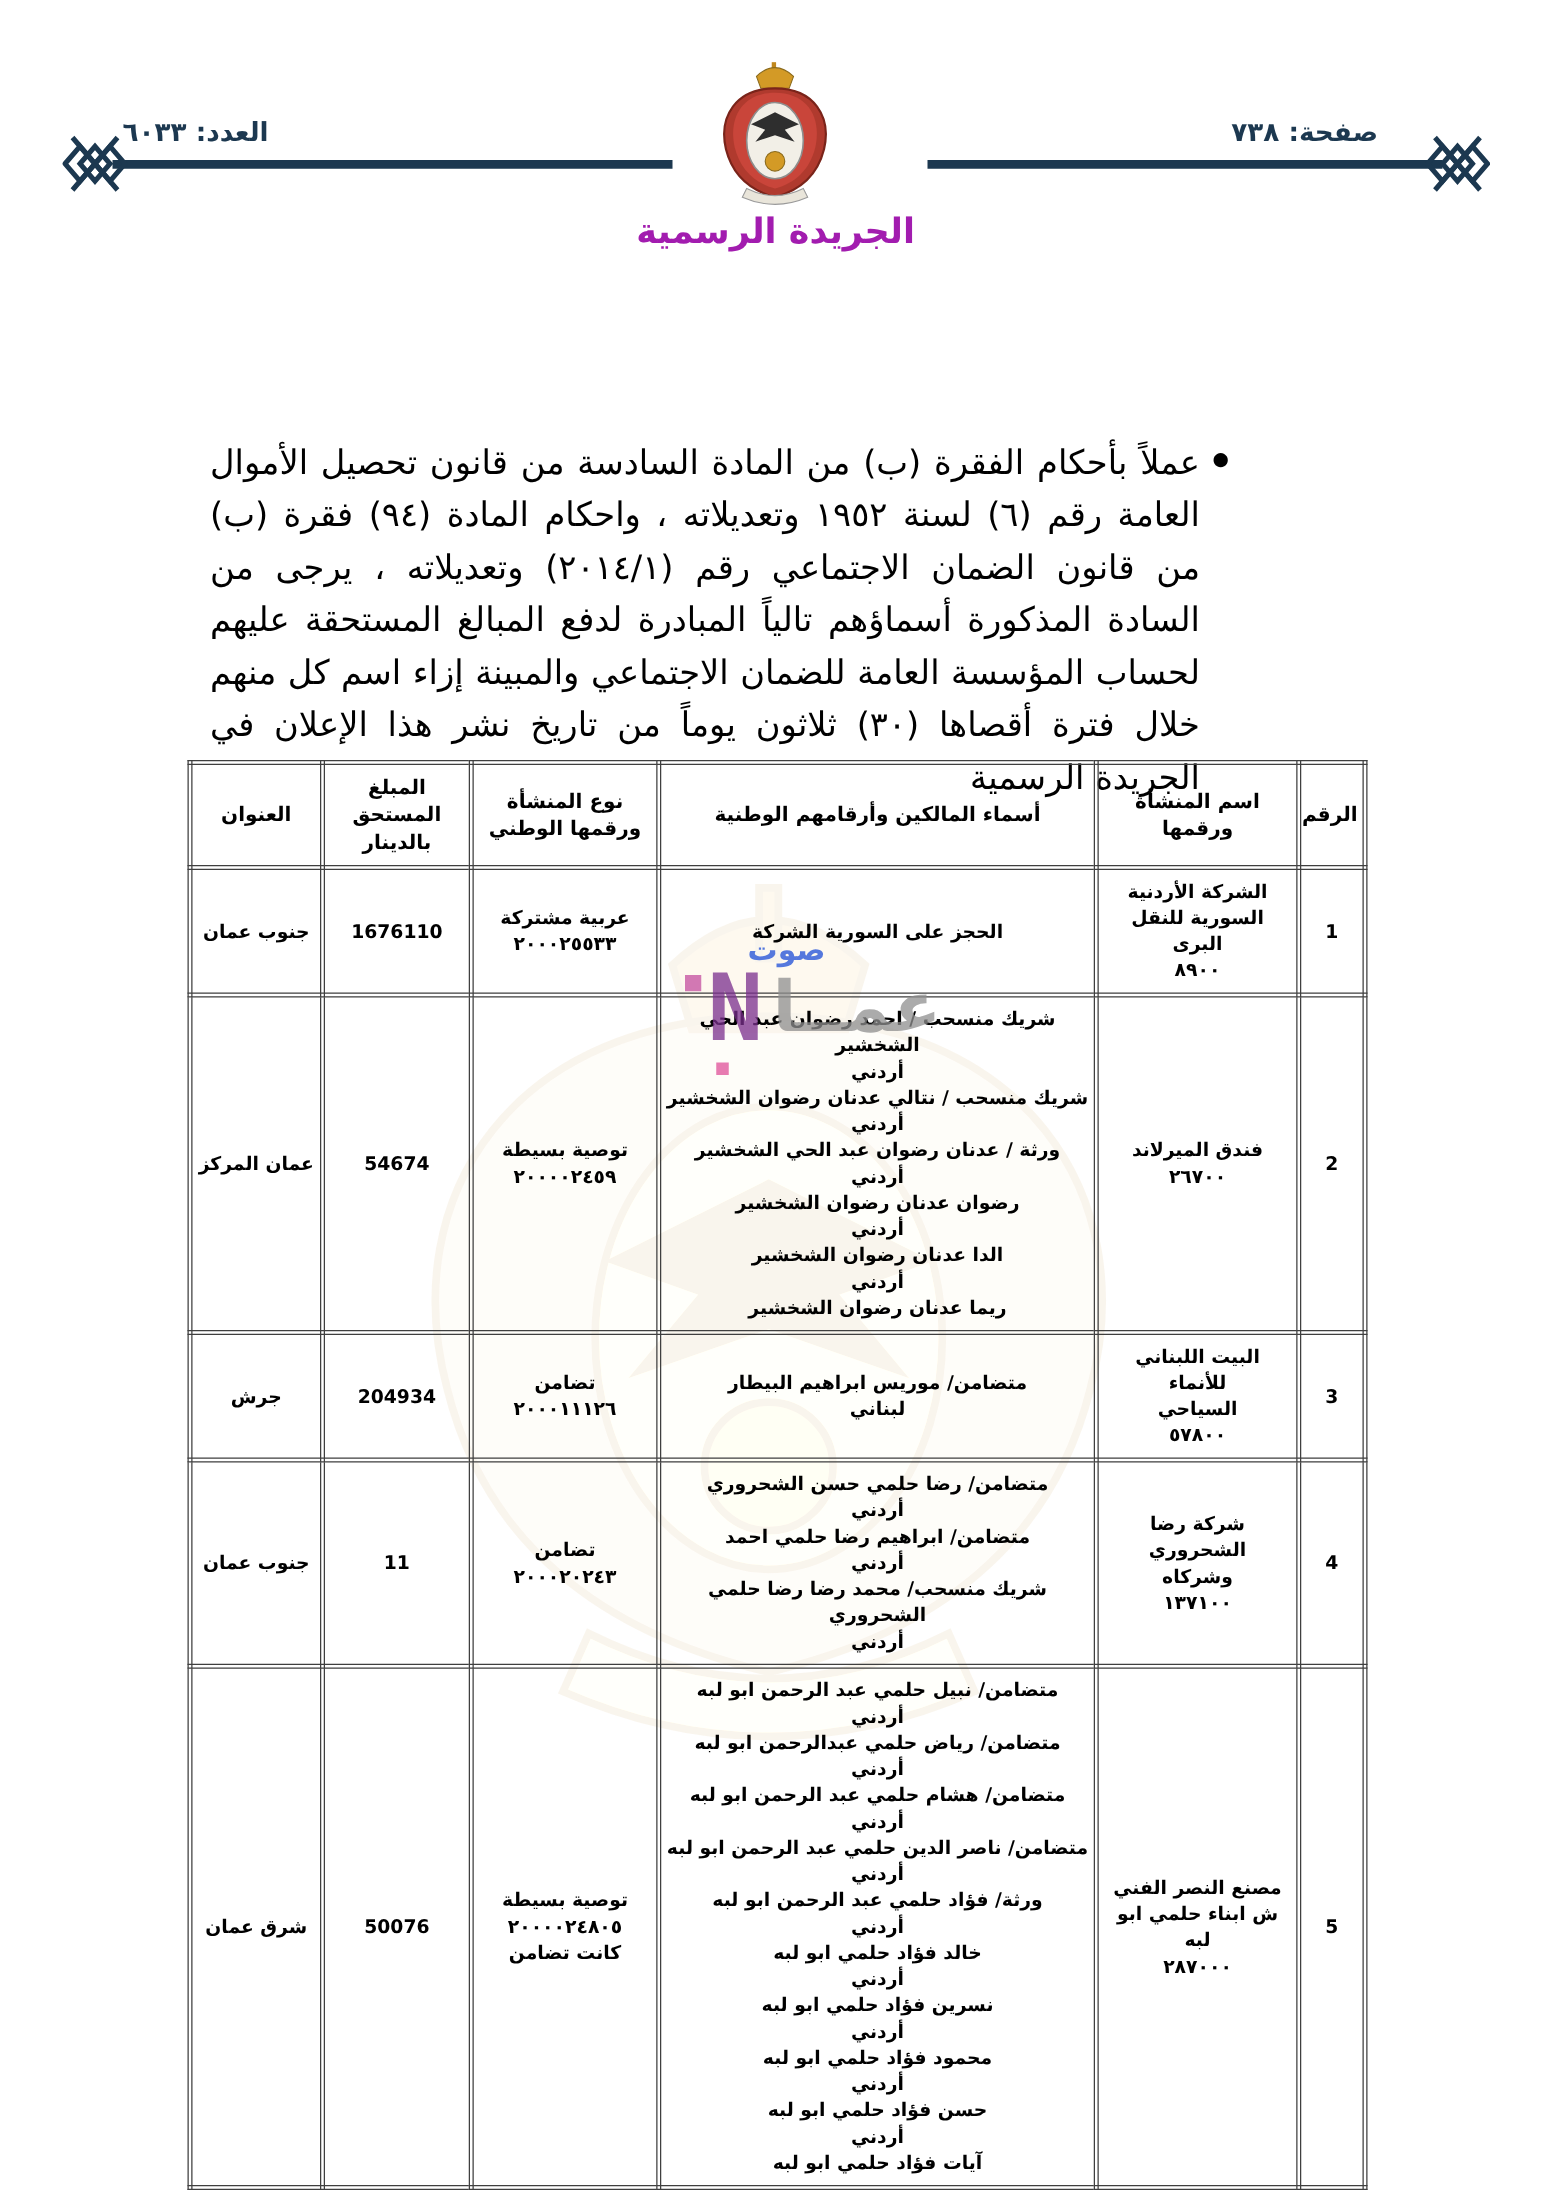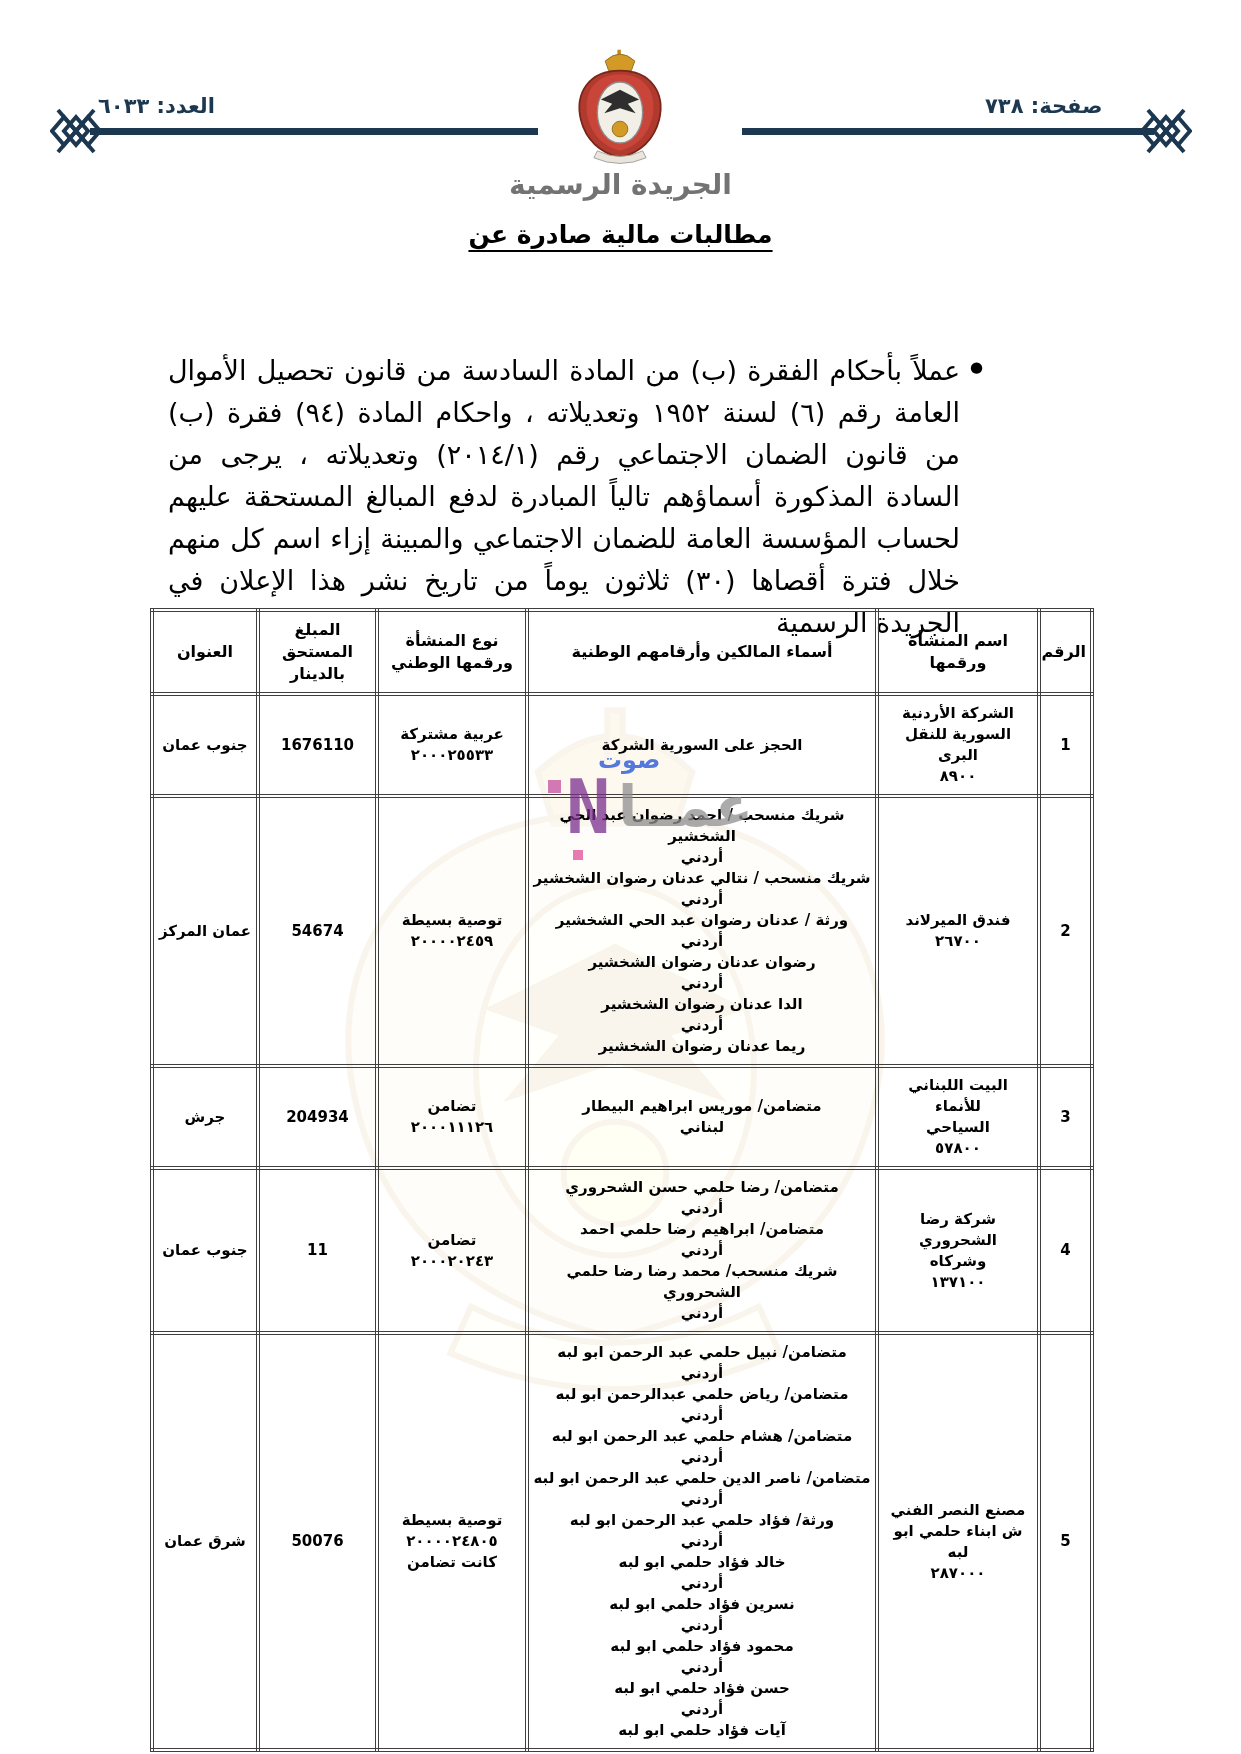--- a/index.html
+++ b/index.html
@@ -12,21 +12,21 @@
   .hdr-bar.left{left:90px;width:448px;}
   .hdr-bar.right{left:742px;width:412px;}
   .hdr-label{position:absolute;top:94px;font-size:21px;font-weight:bold;color:#1c3850;white-space:nowrap;}
   .hdr-label.issue{left:98px;}
   .hdr-label.pageno{left:985px;}
   .weave{position:absolute;top:105px;width:52px;height:52px;}
   .weave.left{left:50px;}
   .weave.right{left:1140px;transform:scaleX(-1);}
   .emblem-box{position:absolute;top:48px;left:556px;width:128px;height:122px;}
   .gazette-title{position:absolute;top:168px;left:0;width:1241px;text-align:center;
-    font-size:28px;font-weight:bold;color:#737373;}
+    font-size:28px;font-weight:bold;color:#a21caf;}
   
   .doc-title{position:absolute;left:0;width:1241px;text-align:center;font-weight:bold;font-size:25px;color:#000;}
   .doc-title span{text-decoration:underline;text-decoration-thickness:2px;text-underline-offset:7px;}
   .doc-title.t1{top:220px;}
   .doc-title.t2{top:266px;}
   
   .bullet{position:absolute;top:358px;left:970px;font-size:15px;}
   .notice{position:absolute;top:350px;left:168px;width:792px;
     font-size:27px;font-weight:normal;line-height:42px;text-align:justify;direction:rtl;}
   .notice .closing{text-align:center;margin-top:2px;}
@@ -101,23 +101,20 @@
     <path d="M70 26 C34 26 18 52 25 82 C31 106 48 120 70 126 C92 120 109 106 115 82 C122 52 106 26 70 26 Z" fill="#b03a2e" stroke="#7a241a" stroke-width="2"></path>
     <path d="M70 30 C40 30 27 53 33 80 C38 101 52 113 70 118 C88 113 102 101 107 80 C113 53 100 30 70 30 Z" fill="#c9453a"></path>
     <ellipse cx="70" cy="74" rx="26" ry="35" fill="#f2efe7" stroke="#8e8e8e" stroke-width="1.5"></ellipse>
     <path d="M70 48 l-22 11 l13 5 l-9 11 l18 -6 l18 6 l-9 -11 l13 -5 Z" fill="#2e2e2e"></path>
     <circle cx="70" cy="93" r="9" fill="#d39a26" stroke="#8a6a1c" stroke-width="1"></circle>
     <path d="M44 118 q26 13 52 0 l4 8 q-30 13 -60 0 Z" fill="#e9e5da" stroke="#9a9a9a" stroke-width="1"></path>
   </svg>
 
   <div class="gazette-title">الجريدة الرسمية</div>
 
-  <div class="doc-title t1">
-    <span>مطالبات مالية صادرة عن</span>
-  </div>
 
   <span class="bullet">●</span>
   <div class="notice">
     <div>عملاً بأحكام الفقرة (ب) من المادة السادسة من قانون تحصيل الأموال العامة رقم (٦) لسنة ١٩٥٢ وتعديلاته ، واحكام المادة (٩٤) فقرة (ب) من قانون الضمان الاجتماعي رقم (٢٠١٤/١) وتعديلاته ، يرجى من السادة المذكورة أسماؤهم تالياً المبادرة لدفع المبالغ المستحقة عليهم لحساب المؤسسة العامة للضمان الاجتماعي والمبينة إزاء اسم كل منهم خلال فترة أقصاها (٣٠) ثلاثون يوماً من تاريخ نشر هذا الإعلان في الجريدة الرسمية</div>
   </div>
 
   <div class="wm-logo">
     <span class="sq1"></span>
     <span class="sq2"></span>
     <span class="n">N</span>

